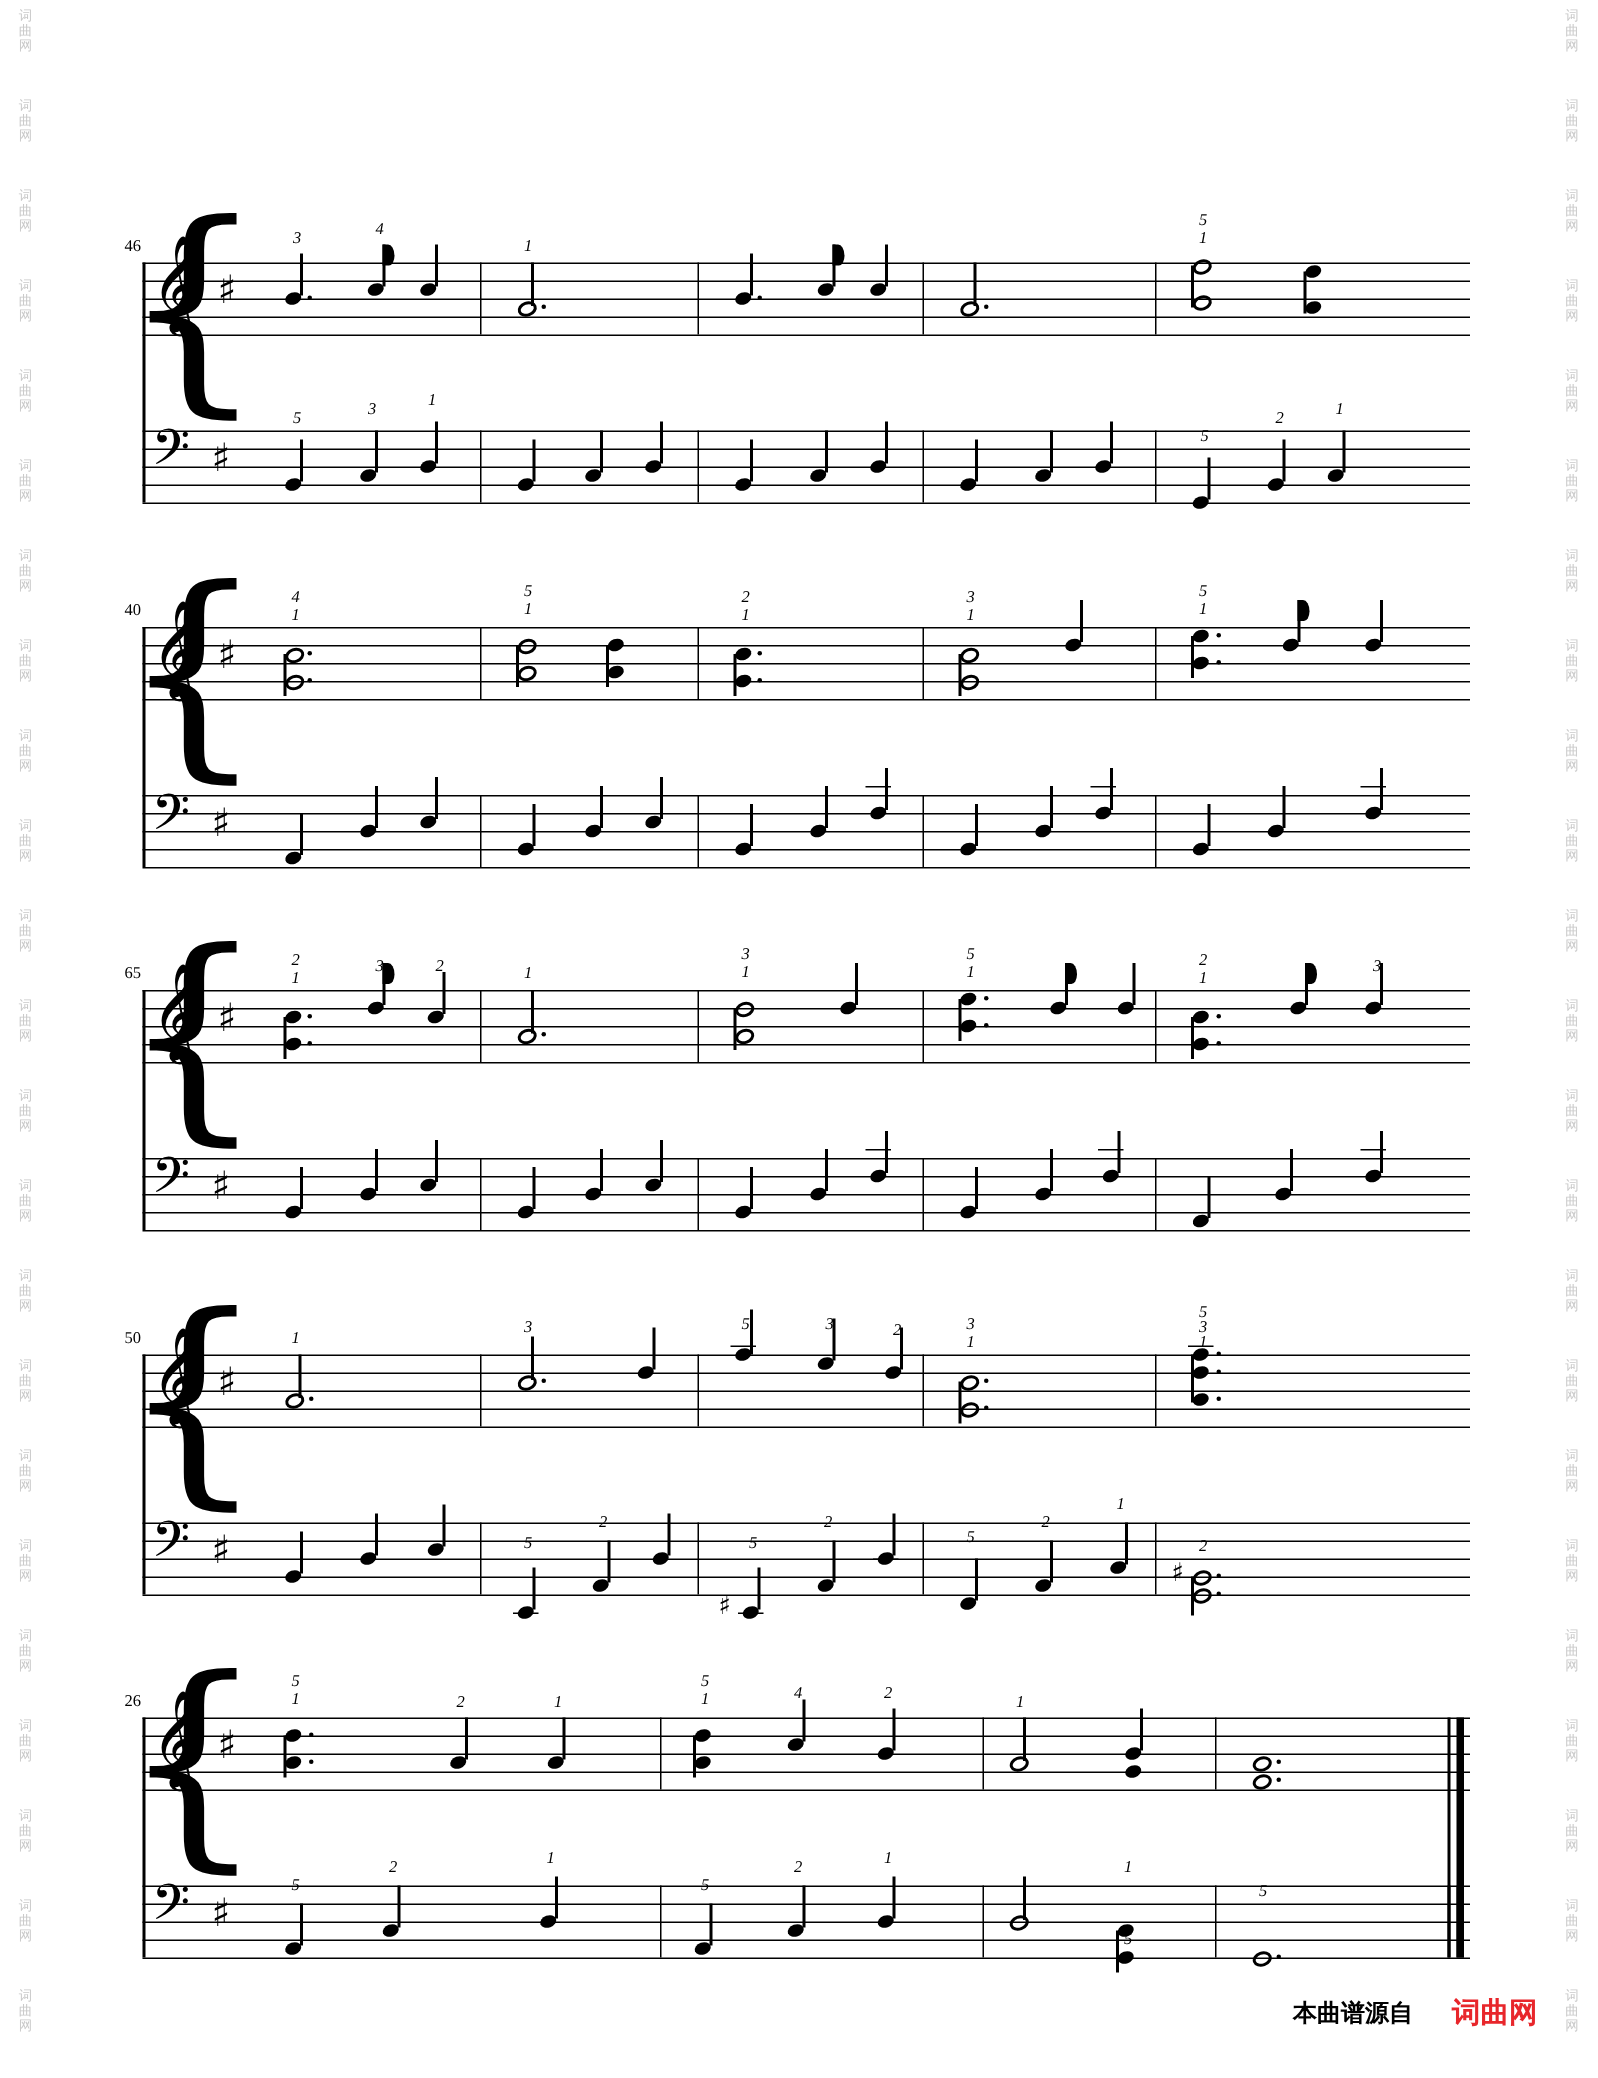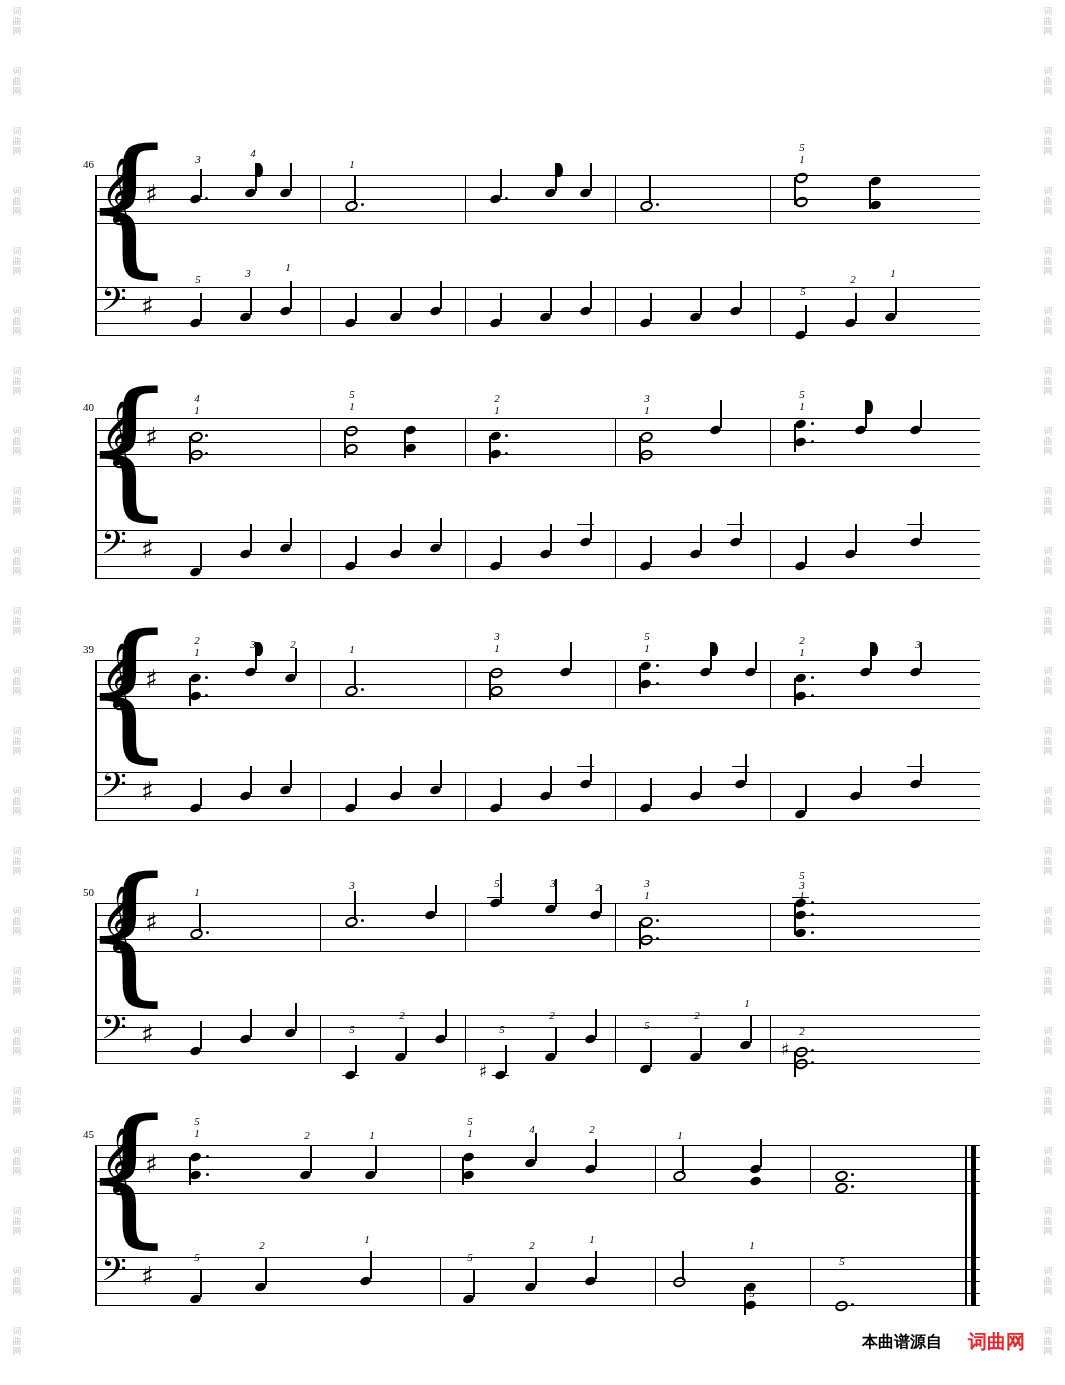--- a/index.html
+++ b/index.html
@@ -675,21 +675,21 @@
         <div class="stem" style="left:760px;top:-6px;height:28px;"></div>
       <div class="note" style="left:815px;top:8px;"></div>
         <div class="ledger" style="left:812px;top:-6px;"></div>
         <div class="stem" style="left:825px;top:-18px;height:28px;"></div>
     </div>
   </div>
 
   <div class="system" style="top:660px;">
     <div class="brace" style="top:-16px;">{</div>
     <div class="sysbar" style="top:0px;height:160px;"></div>
-    <div class="measnum" style="left:-12px;top:-17px;">39</div>
+    <div class="measnum" style="left:-12px;top:-17px;">65</div>
 
     <div class="staff" style="top:0px;">
       <div class="line l0"></div>
         <div class="line l1"></div>
         <div class="line l2"></div>
         <div class="line l3"></div>
         <div class="line l4"></div>
       <div class="clef treble" style="left:6px;">𝄞</div>
       <div class="keysig" style="left:50px;top:6px;">♯</div>
 
@@ -926,21 +926,21 @@
       <div class="acc" style="left:686px;top:26px;">♯</div>
       <div class="dot" style="left:716px;top:34px;"></div>
         <div class="dot" style="left:716px;top:46px;"></div>
       <div class="fing" style="left:702px;top:10px;">2</div>
     </div>
   </div>
 
   <div class="system" style="top:1145px;">
     <div class="brace" style="top:-16px;">{</div>
     <div class="sysbar" style="top:0px;height:160px;"></div>
-    <div class="measnum" style="left:-12px;top:-17px;">45</div>
+    <div class="measnum" style="left:-12px;top:-17px;">26</div>
 
     <div class="staff" style="top:0px;">
       <div class="line l0"></div>
         <div class="line l1"></div>
         <div class="line l2"></div>
         <div class="line l3"></div>
         <div class="line l4"></div>
       <div class="clef treble" style="left:6px;">𝄞</div>
       <div class="keysig" style="left:50px;top:6px;">♯</div>
 

